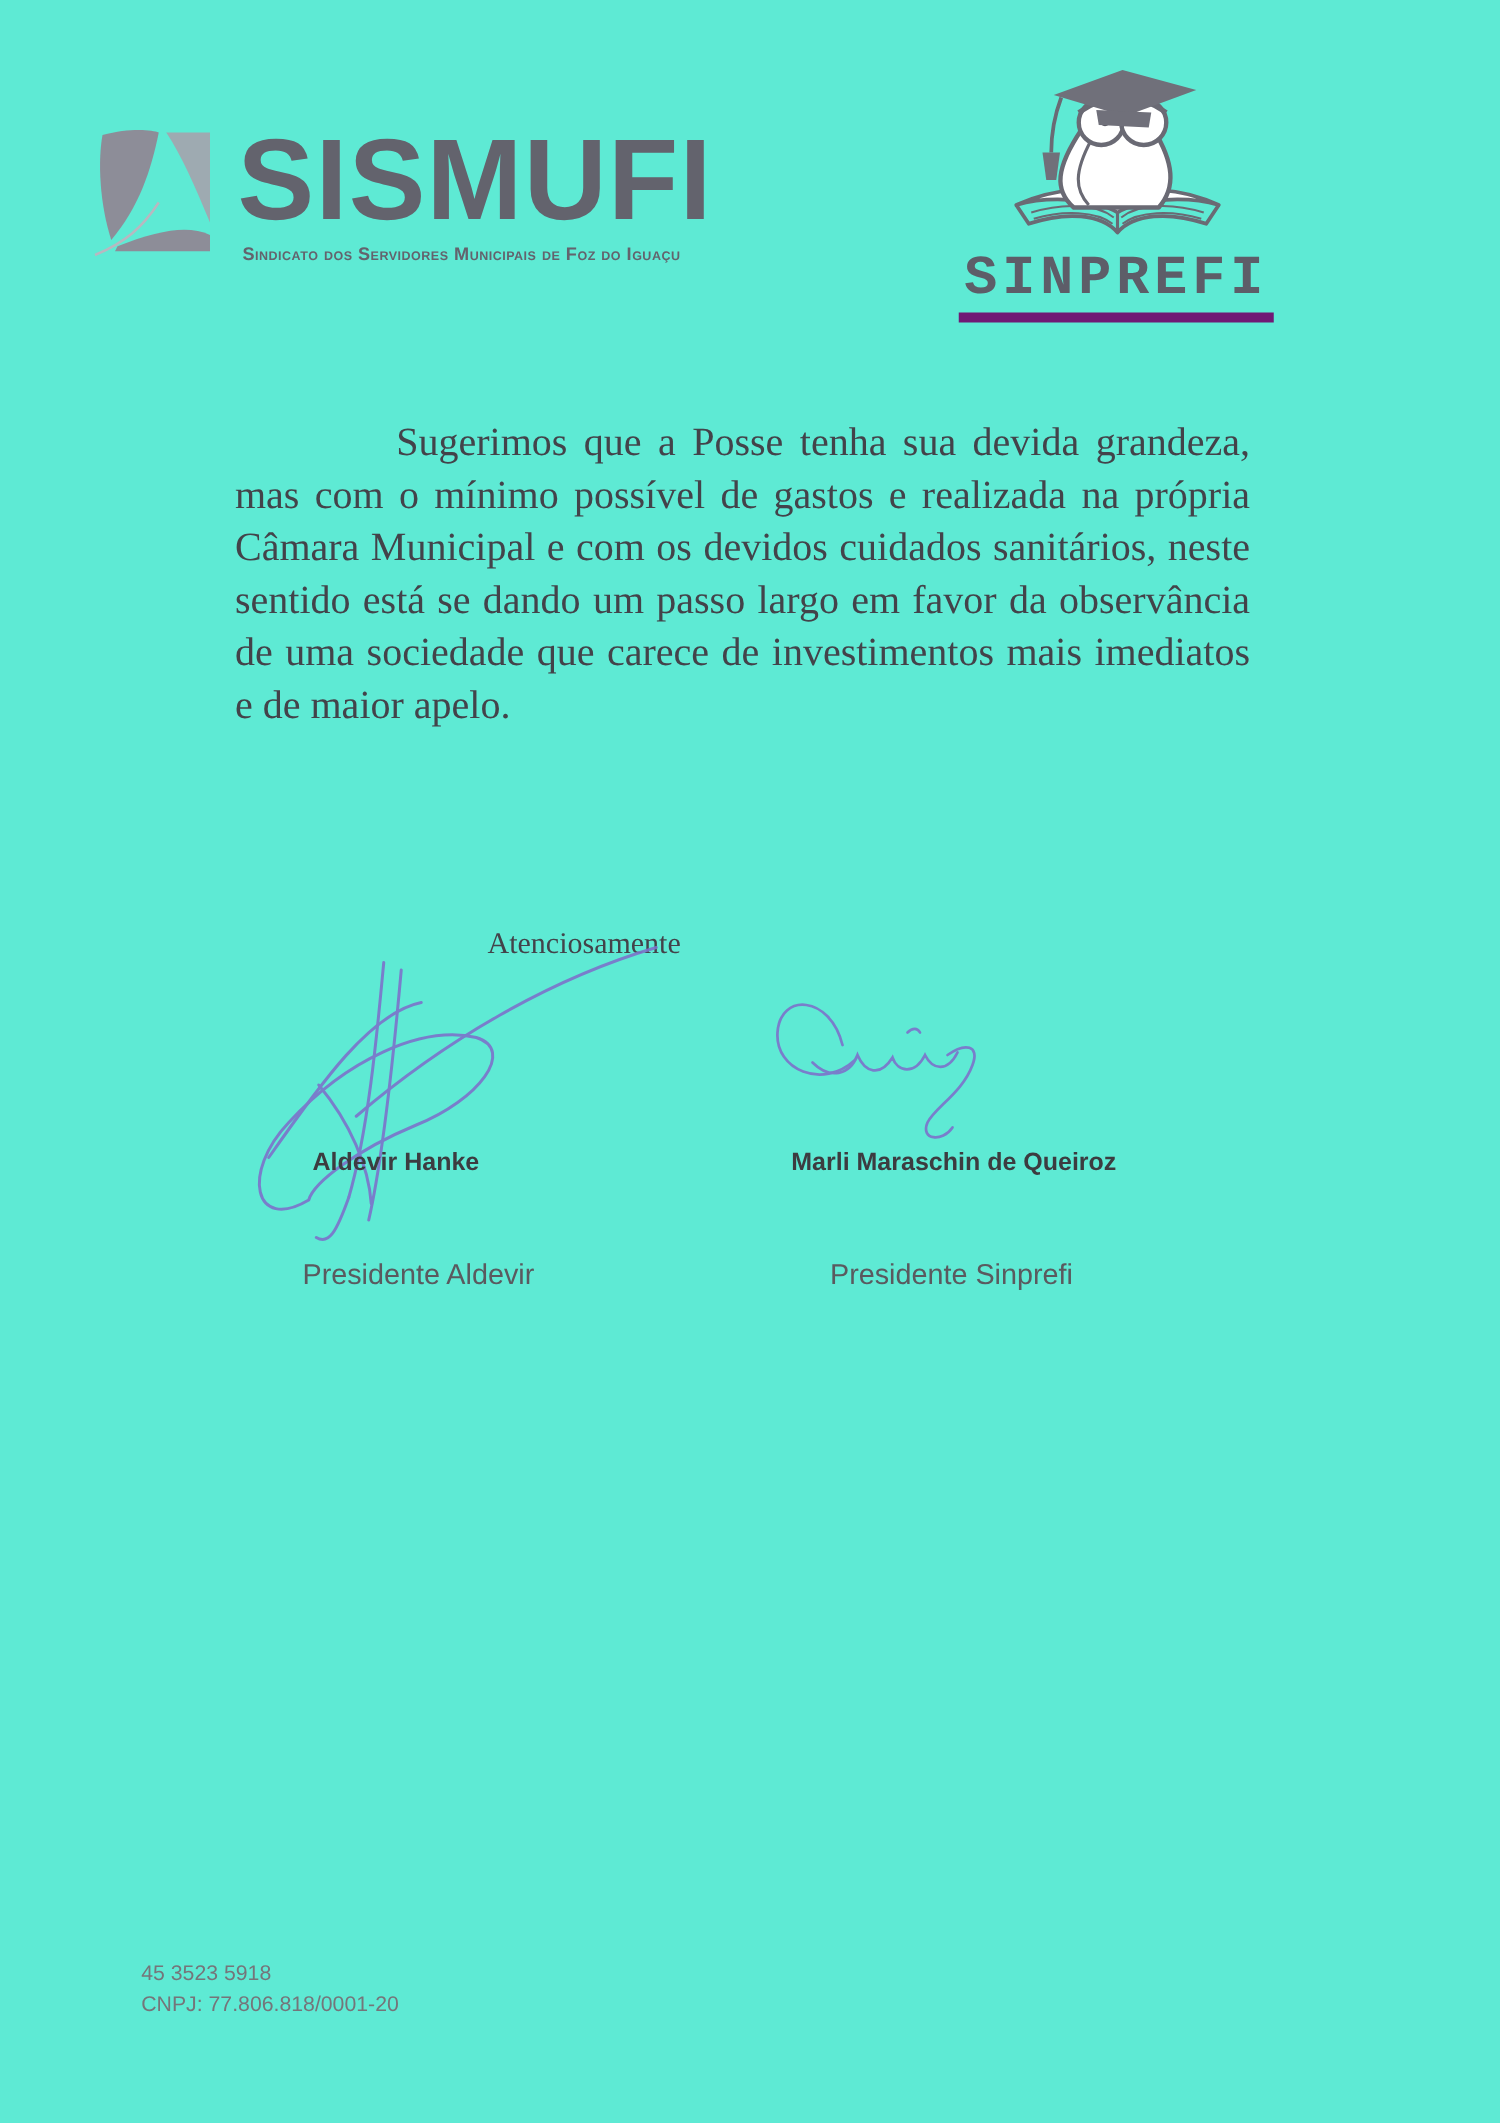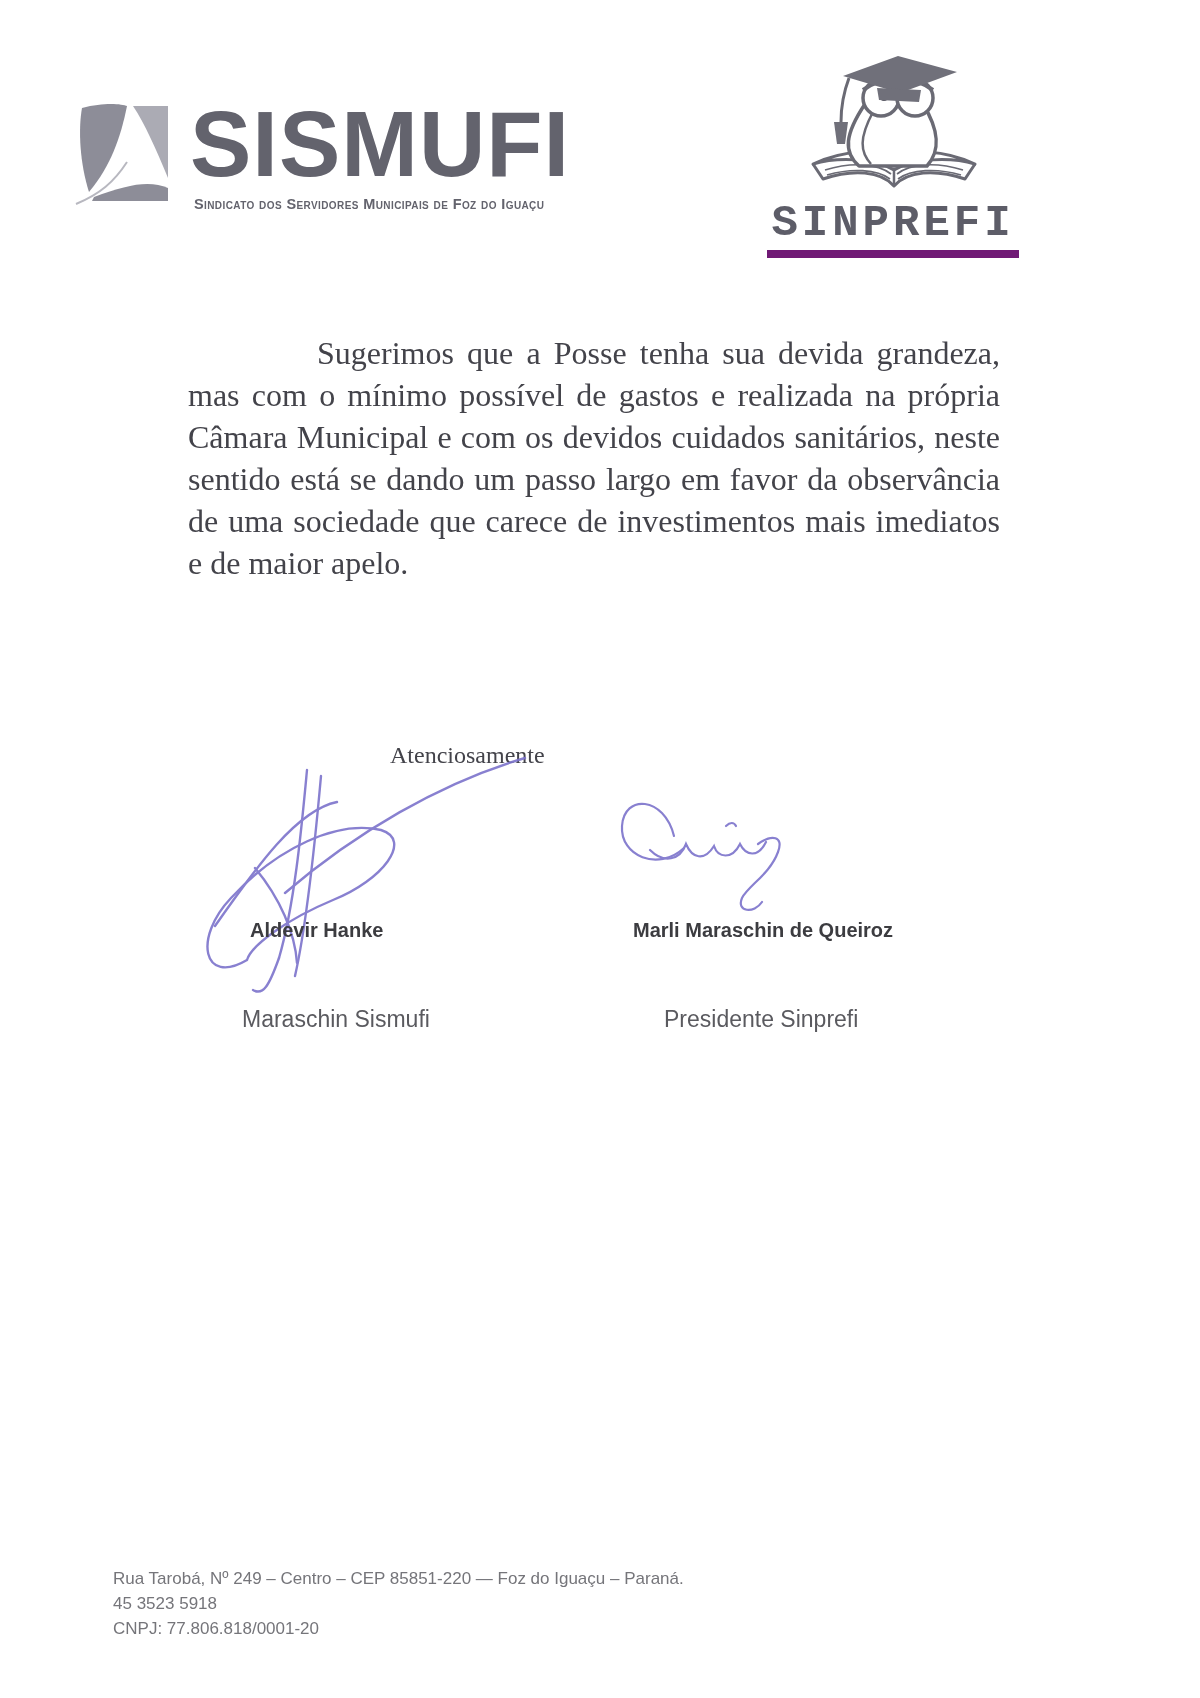--- a/index.html
+++ b/index.html
@@ -1,20 +1,20 @@
 <!DOCTYPE html>
 <html><head>
 <meta charset="utf-8">
 <style>
   html,body{margin:0;padding:0;background:#e8e8e8;}
   .page{
     position:relative;
     width:1200px;height:1698px;
     margin:0 auto;
-    background:#ffffff;
+    background:#5eead4;
     font-family:"Liberation Serif", serif;
     color:#43434a;
     overflow:hidden;
   }
   
   .sismufi-block{position:absolute;left:70px;top:100px;}
   .sismufi-mark{position:absolute;left:0;top:2px;width:104px;height:104px;}
   .sismufi-word{
     position:absolute;left:120px;top:2px;
     font-family:"Liberation Sans", sans-serif;
@@ -142,22 +142,21 @@
   <svg class="sig-ink" style="left:606px;top:778px;" width="200" height="140" viewBox="0 0 200 140" xmlns="http://www.w3.org/2000/svg" fill="none" stroke="#7c73cb" stroke-width="2.2" stroke-linecap="round" opacity="0.9">
     <path d="M 68,58 C 58,18 18,16 16,48 C 14,78 52,94 78,70"></path>
     <path d="M 44,72 C 58,86 74,82 80,66 C 86,80 98,84 108,68 C 112,80 126,82 134,66 C 140,78 152,80 160,64"></path>
     <path d="M 120,48 C 124,44 128,44 130,48"></path>
     <path d="M 152,66 C 166,56 178,58 172,74 C 164,96 142,108 136,120 C 130,134 148,136 156,124"></path>
   </svg>
 
   <div class="sig-name left">Aldevir Hanke</div>
   <div class="sig-name right">Marli Maraschin de Queiroz</div>
 
-  <div class="sig-title left">Maraschin Sismufi</div>
+  <div class="sig-title left">Presidente Aldevir</div>
   <div class="sig-title right">Presidente Sinprefi</div>
 
   <div class="footer">
-    <div>Rua Tarobá, Nº 249 – Centro – CEP 85851-220 — Foz do Iguaçu – Paraná.</div>
     <div>45 3523 5918</div>
     <div>CNPJ: 77.806.818/0001-20</div>
   </div>
 
 </div>
 
 </body></html>

